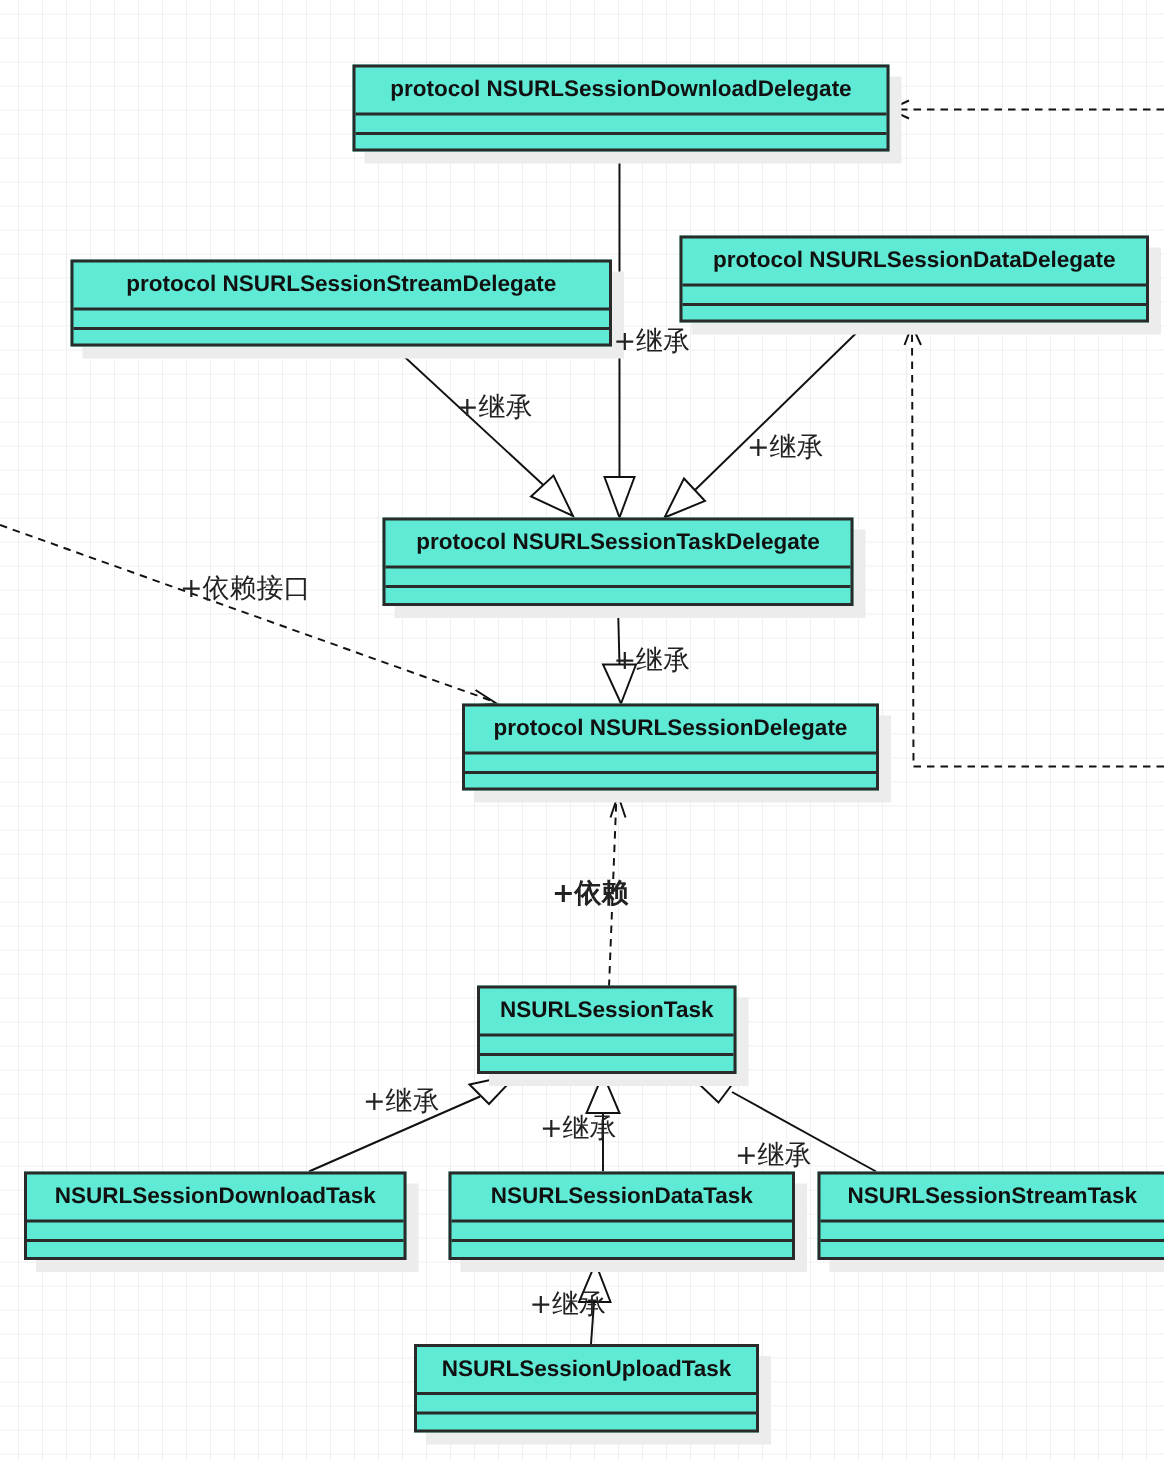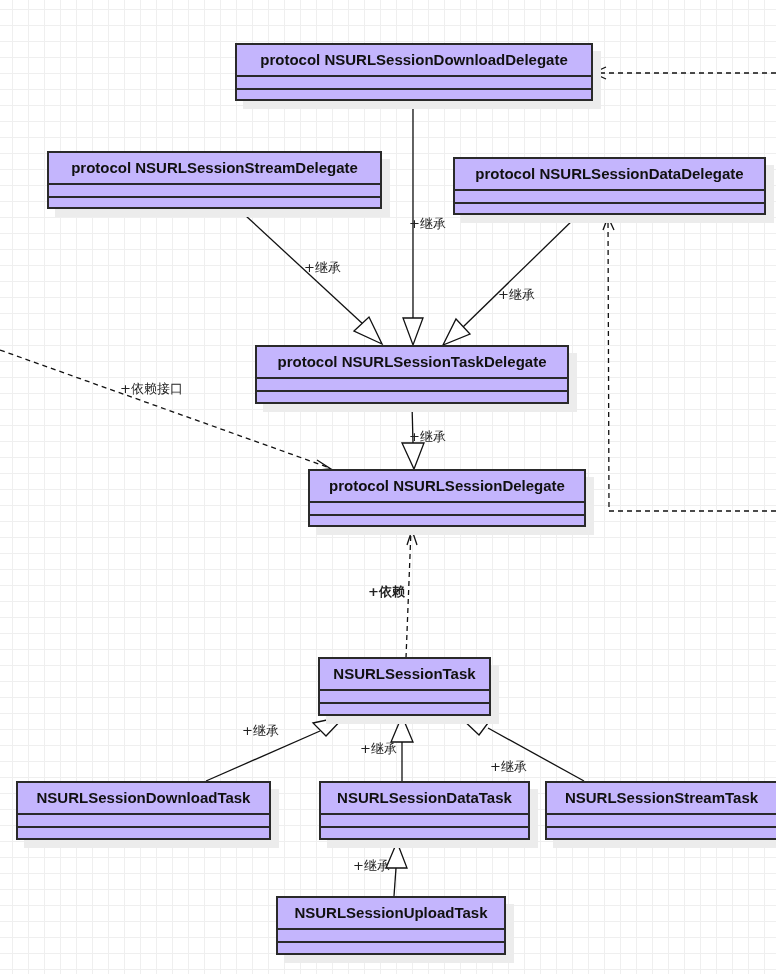--- a/index.html
+++ b/index.html
@@ -9,32 +9,32 @@
     background-image:
       linear-gradient(to right, #efefef 1px, transparent 1px),
       linear-gradient(to bottom, #efefef 1px, transparent 1px);
     background-size: 16px 16px;
     background-position: 12px 9px;
     font-family: "Liberation Sans", sans-serif;
   }
   #canvas { position: absolute; left: 0; top: 0; width: 776px; height: 974px; }
   .cls {
     position: absolute; box-sizing: border-box;
-    border: 2px solid #2a2a2a; background: #c4b5fd;
+    border: 2px solid #2a2a2a; background: #5eead4;
     box-shadow: 8px 8px 0 #ececec;
   }
   .cls .name {
     height: 30px; line-height: 30px; text-align: center;
     font-weight: bold; font-size: 15px; color: #111; white-space: nowrap;
     border-bottom: 2px solid #2a2a2a;
   }
   .cls .sec1 { height: 11px; border-bottom: 2px solid #2a2a2a; }
   .cls .sec2 { height: 11px; }
   .lbl {
-    position: absolute; font-size: 13px; color: #222; white-space: nowrap;
+    position: absolute; font-size: 18px; color: #222; white-space: nowrap;
     font-family: "DejaVu Sans", sans-serif;
   }
   svg { position: absolute; left: 0; top: 0; }
 </style>
 </head>
 <body>
 
 <div id="canvas">
 
   <svg width="776" height="974">
@@ -77,21 +77,21 @@
       <polyline points="603,230 608,217 614,230"></polyline>
     </g>
   </svg>
 
   <div class="cls" style="left:235px;top:43px;width:358px;height:58px;">
     <div class="name">protocol NSURLSessionDownloadDelegate</div>
     <div class="sec1"></div>
     <div class="sec2"></div>
   </div>
 
-  <div class="cls" style="left:47px;top:151px;width:335px;height:58px;">
+  <div class="cls" style="left:47px;top:173px;width:361px;height:58px;">
     <div class="name">protocol NSURLSessionStreamDelegate</div>
     <div class="sec1"></div>
     <div class="sec2"></div>
   </div>
 
   <div class="cls" style="left:453px;top:157px;width:313px;height:58px;">
     <div class="name">protocol NSURLSessionDataDelegate</div>
     <div class="sec1"></div>
     <div class="sec2"></div>
   </div>
@@ -113,21 +113,21 @@
     <div class="sec1"></div>
     <div class="sec2"></div>
   </div>
 
   <div class="cls" style="left:16px;top:781px;width:255px;height:59px;">
     <div class="name">NSURLSessionDownloadTask</div>
     <div class="sec1"></div>
     <div class="sec2"></div>
   </div>
 
-  <div class="cls" style="left:299px;top:781px;width:211px;height:59px;margin-left:20px;">
+  <div class="cls" style="left:299px;top:781px;width:231px;height:59px;">
     <div class="name">NSURLSessionDataTask</div>
     <div class="sec1"></div>
     <div class="sec2"></div>
   </div>
 
   <div class="cls" style="left:530px;top:781px;width:233px;height:59px;margin-left:15px;">
     <div class="name">NSURLSessionStreamTask</div>
     <div class="sec1"></div>
     <div class="sec2"></div>
   </div>

